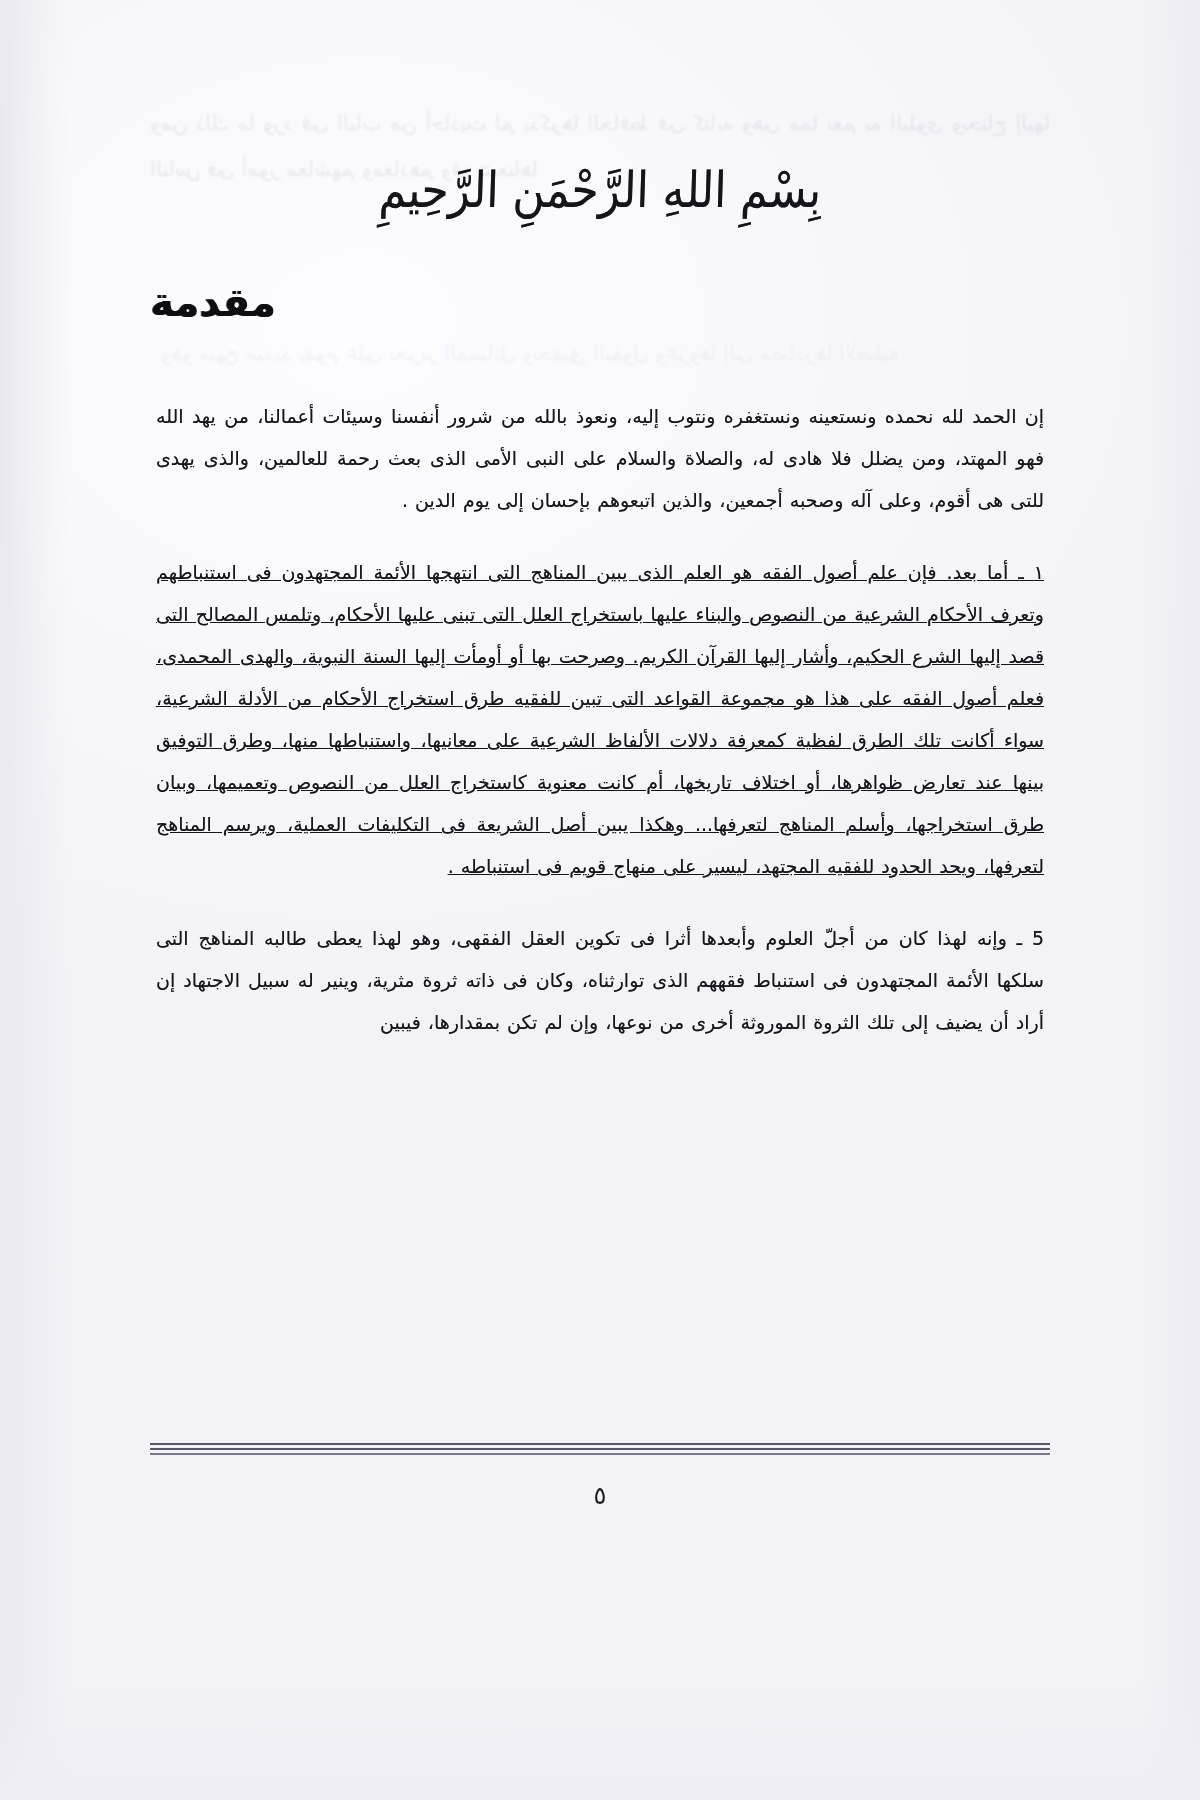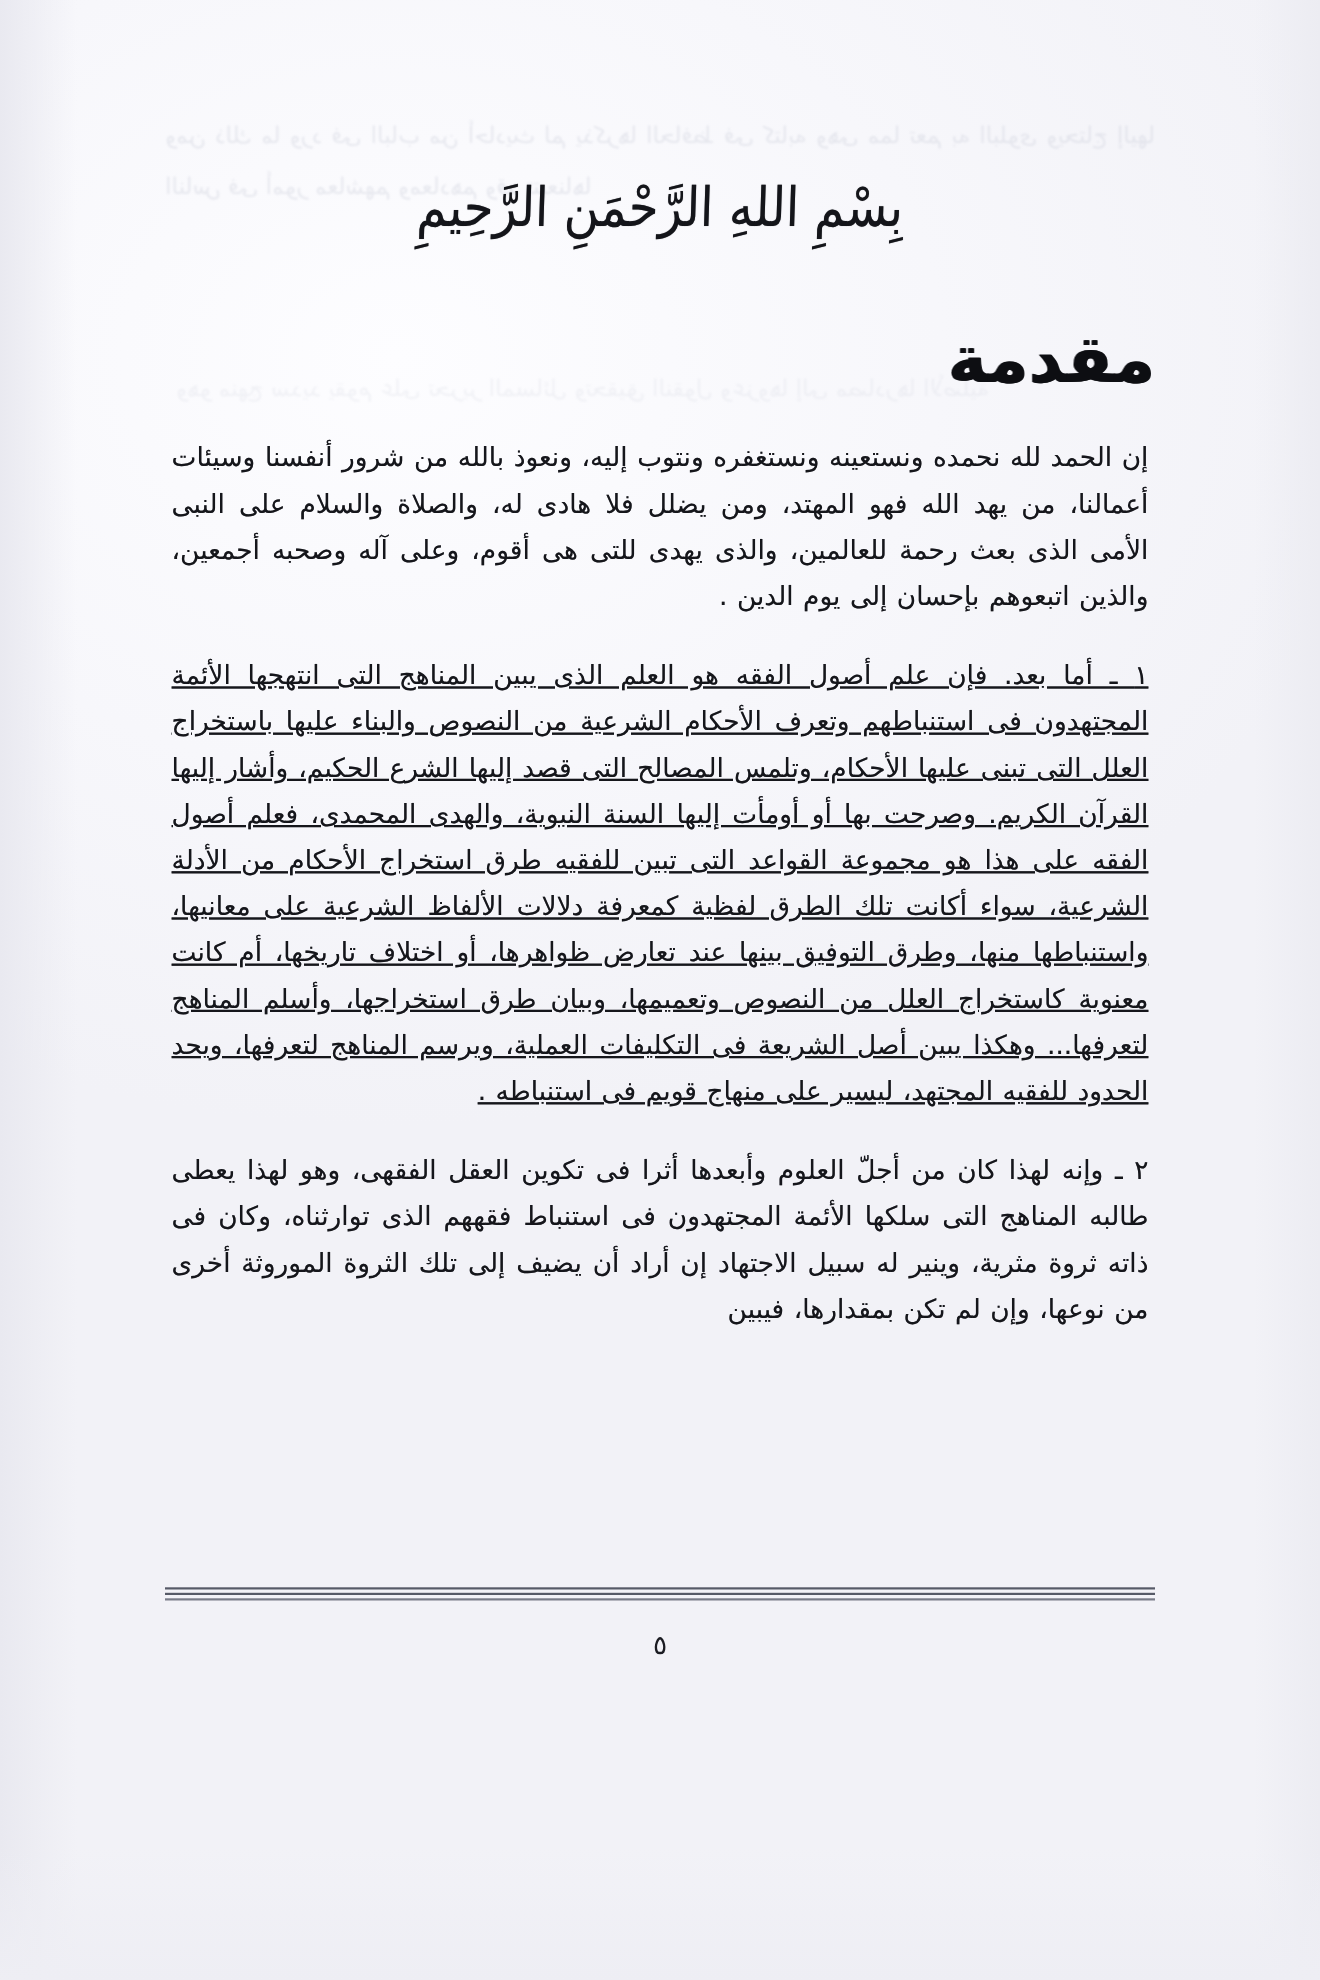--- a/index.html
+++ b/index.html
@@ -83,38 +83,38 @@
     letter-spacing: -3px;
     transform: scaleY(1.12) skewX(-2deg);
     text-shadow: 0 0 0.6px rgba(20,21,26,.65);
   }
 
   
   .title {
     position: absolute;
     top: 252px;
     left: 0; right: 0;
-    text-align: right;
-    font-size: 60px;
+    text-align: left;
+    font-size: 40px;
     font-weight: bold;
     color: #0d0e12;
     letter-spacing: 1px;
     text-shadow: 0.7px 0 0 rgba(13,14,18,.9), -0.7px 0 0 rgba(13,14,18,.5);
   }
 
   
   .body {
     position: absolute;
     top: 395px;
     left: 6px;
     right: 6px;
   }
   p.para {
     margin: 0 0 24px 0;
-    font-size: 24px;
+    font-size: 19px;
     line-height: 42px;
     color: #15161b;
     text-align: justify;
     text-align-last: right;
     text-justify: inter-word;
     word-spacing: 1px;
     text-shadow: 0 0 .35px rgba(21,22,27,.55);
   }
   p.para.p-first { margin-bottom: 30px; }
   p.para.p-second { margin-bottom: 30px; text-decoration: underline; }
@@ -163,21 +163,21 @@
 
     <div class="basmala-wrap">
       <span class="basmala">بِسْمِ اللهِ الرَّحْمَنِ الرَّحِيمِ</span>
     </div>
 
     <h1 class="title">مقدمة</h1>
 
     <div class="body">
       <p class="para p-first">إن الحمد لله نحمده ونستعينه ونستغفره ونتوب إليه، ونعوذ بالله من شرور أنفسنا وسيئات أعمالنا، من يهد الله فهو المهتد، ومن يضلل فلا هادى له، والصلاة والسلام على النبى الأمى الذى بعث رحمة للعالمين، والذى يهدى للتى هى أقوم، وعلى آله وصحبه أجمعين، والذين اتبعوهم بإحسان إلى يوم الدين .</p>
       <p class="para p-second">١ ـ أما بعد. فإن علم أصول الفقه هو العلم الذى يبين المناهج التى انتهجها الأئمة المجتهدون فى استنباطهم وتعرف الأحكام الشرعية من النصوص والبناء عليها باستخراج العلل التى تبنى عليها الأحكام، وتلمس المصالح التى قصد إليها الشرع الحكيم، وأشار إليها القرآن الكريم. وصرحت بها أو أومأت إليها السنة النبوية، والهدى المحمدى، فعلم أصول الفقه على هذا هو مجموعة القواعد التى تبين للفقيه طرق استخراج الأحكام من الأدلة الشرعية، سواء أكانت تلك الطرق لفظية كمعرفة دلالات الألفاظ الشرعية على معانيها، واستنباطها منها، وطرق التوفيق بينها عند تعارض ظواهرها، أو اختلاف تاريخها، أم كانت معنوية كاستخراج العلل من النصوص وتعميمها، وبيان طرق استخراجها، وأسلم المناهج لتعرفها... وهكذا يبين أصل الشريعة فى التكليفات العملية، ويرسم المناهج لتعرفها، ويحد الحدود للفقيه المجتهد، ليسير على منهاج قويم فى استنباطه .</p>
-      <p class="para p-third">٢ ـ وإنه لهذا كان من أجلّ العلوم وأبعدها أثرا فى تكوين العقل الفقهى، وهو لهذا يعطى طالبه المناهج التى سلكها الأئمة المجتهدون فى استنباط فقههم الذى توارثناه، وكان فى ذاته ثروة مثرية، وينير له سبيل الاجتهاد إن أراد أن يضيف إلى تلك الثروة الموروثة أخرى من نوعها، وإن لم تكن بمقدارها، فيبين</p>
+      <p class="para p-third">5 ـ وإنه لهذا كان من أجلّ العلوم وأبعدها أثرا فى تكوين العقل الفقهى، وهو لهذا يعطى طالبه المناهج التى سلكها الأئمة المجتهدون فى استنباط فقههم الذى توارثناه، وكان فى ذاته ثروة مثرية، وينير له سبيل الاجتهاد إن أراد أن يضيف إلى تلك الثروة الموروثة أخرى من نوعها، وإن لم تكن بمقدارها، فيبين</p>
     </div>
 
   </div>
 
   <div class="rules">
     <div class="rule r1"></div>
     <div class="rule r2"></div>
     <div class="rule r3"></div>
   </div>
 

